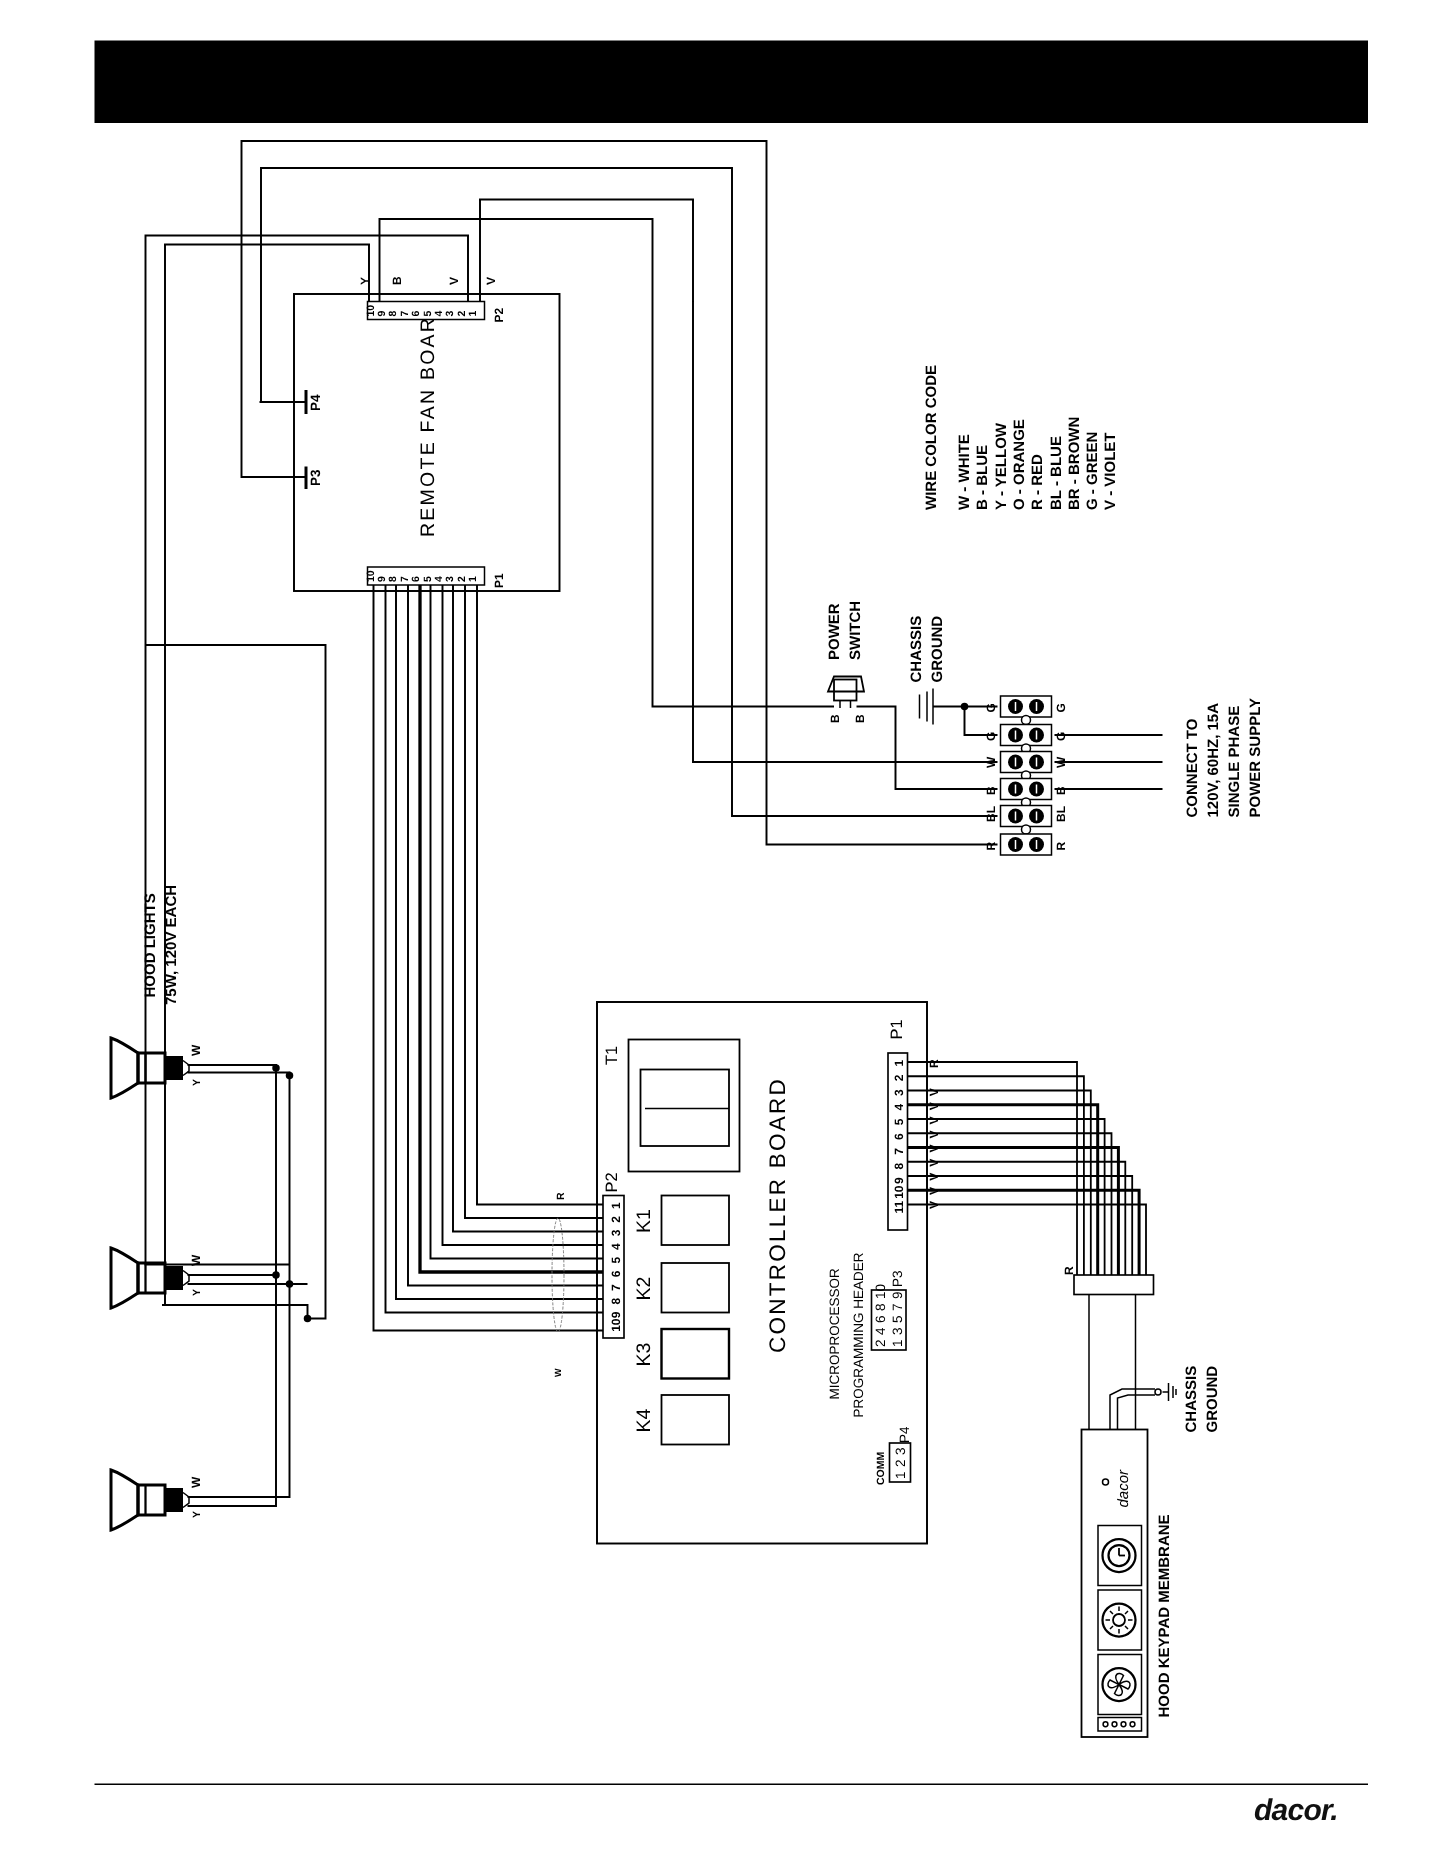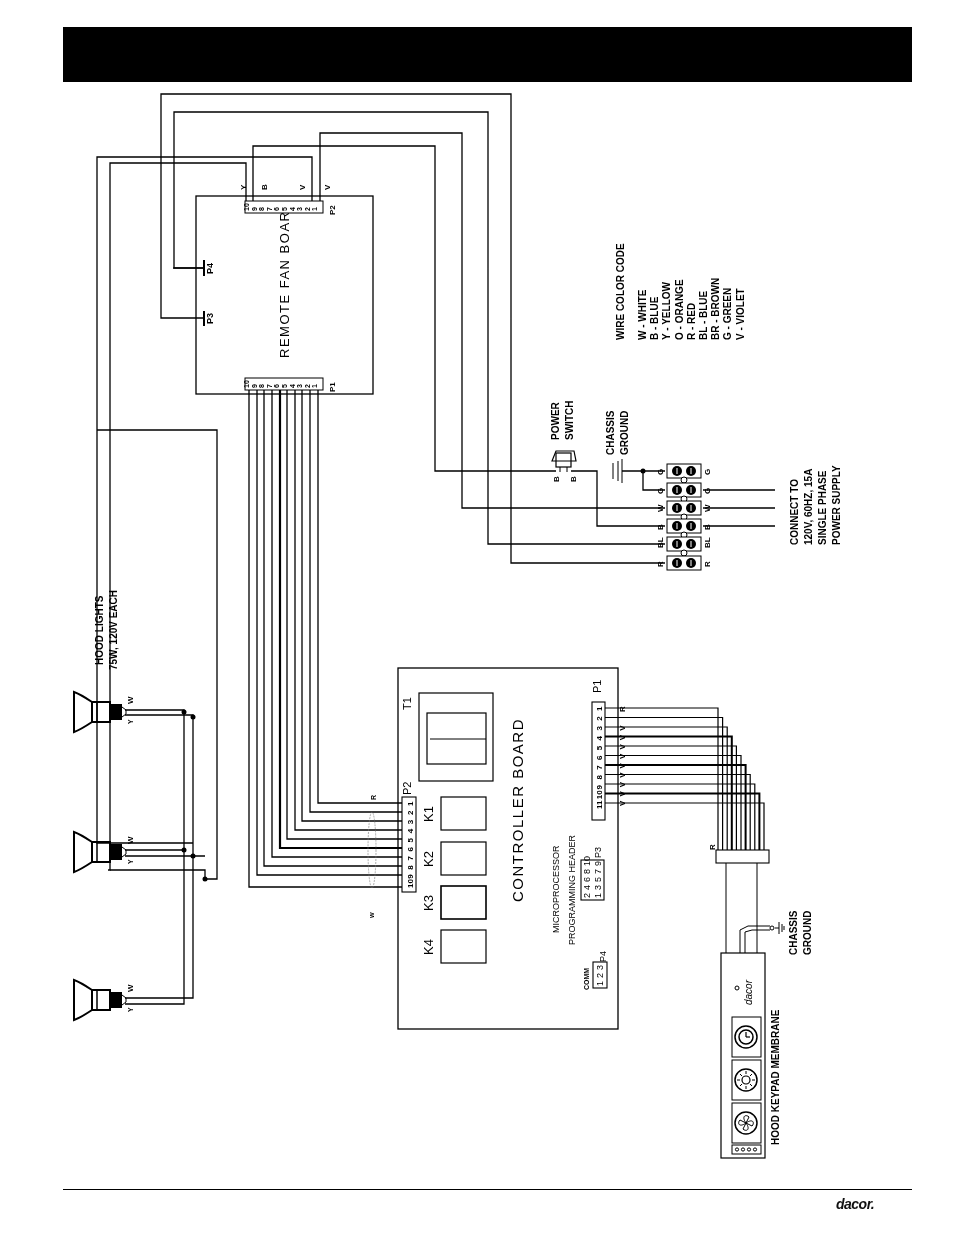--- a/index.html
+++ b/index.html
@@ -1,19 +1,19 @@
 <!DOCTYPE html>
 <html><head>
 <meta charset="utf-8">
 <style>
   html, body { margin:0; padding:0; background:#ffffff; }
   body { width:954px; height:1235px; position:relative; overflow:hidden; font-family:"Liberation Sans", sans-serif; }
   #header-bar { position:absolute; left:63px; top:27px; width:849px; height:55px; background:#000000; }
   #footer-rule { position:absolute; left:63px; top:1189px; width:849px; height:1px; background:#000; }
-  #footer-logo { position:absolute; left:836px; top:1196px; font-size:14px; font-style:italic; font-weight:bold; color:#111; letter-spacing:-0.5px; }
+  #footer-logo { position:absolute; left:836px; top:1196px; font-size:20px; font-style:italic; font-weight:bold; color:#111; letter-spacing:-0.5px; }
   #diagram { position:absolute; left:0; top:0; }
   svg text { font-family:"Liberation Sans", sans-serif; fill:#000; }
   .b { font-weight:bold; }
 </style>
 </head>
 <body>
 
 <div id="header-bar"></div>
 
 <svg id="diagram" width="954" height="1235" xmlns="http://www.w3.org/2000/svg">

